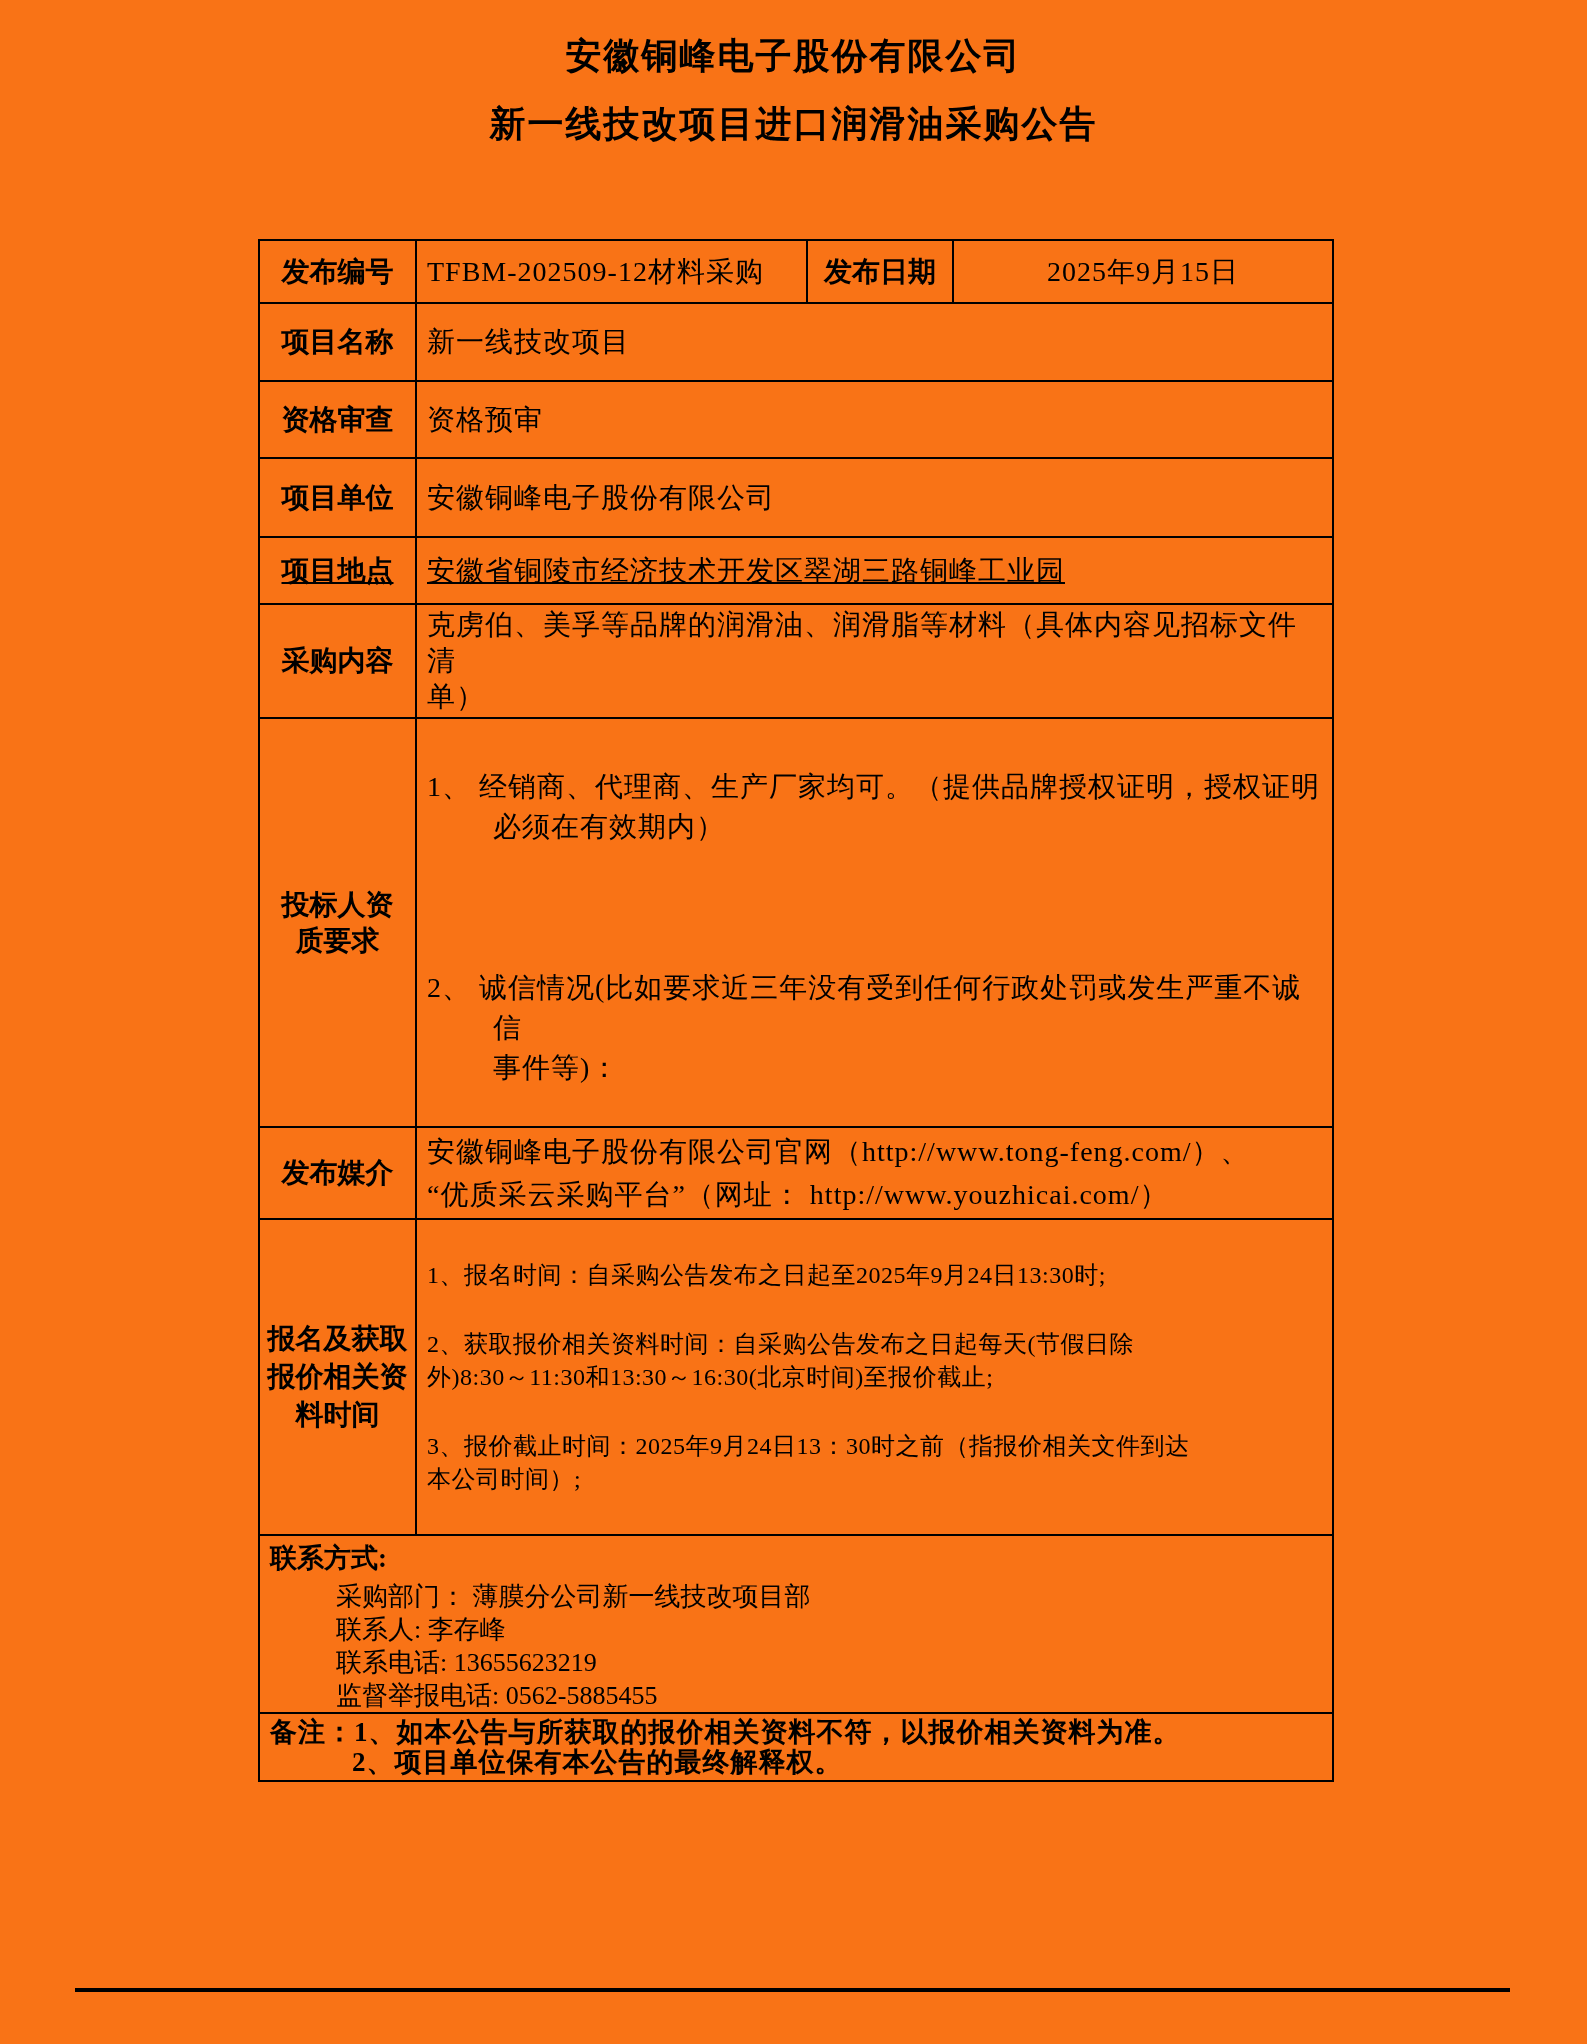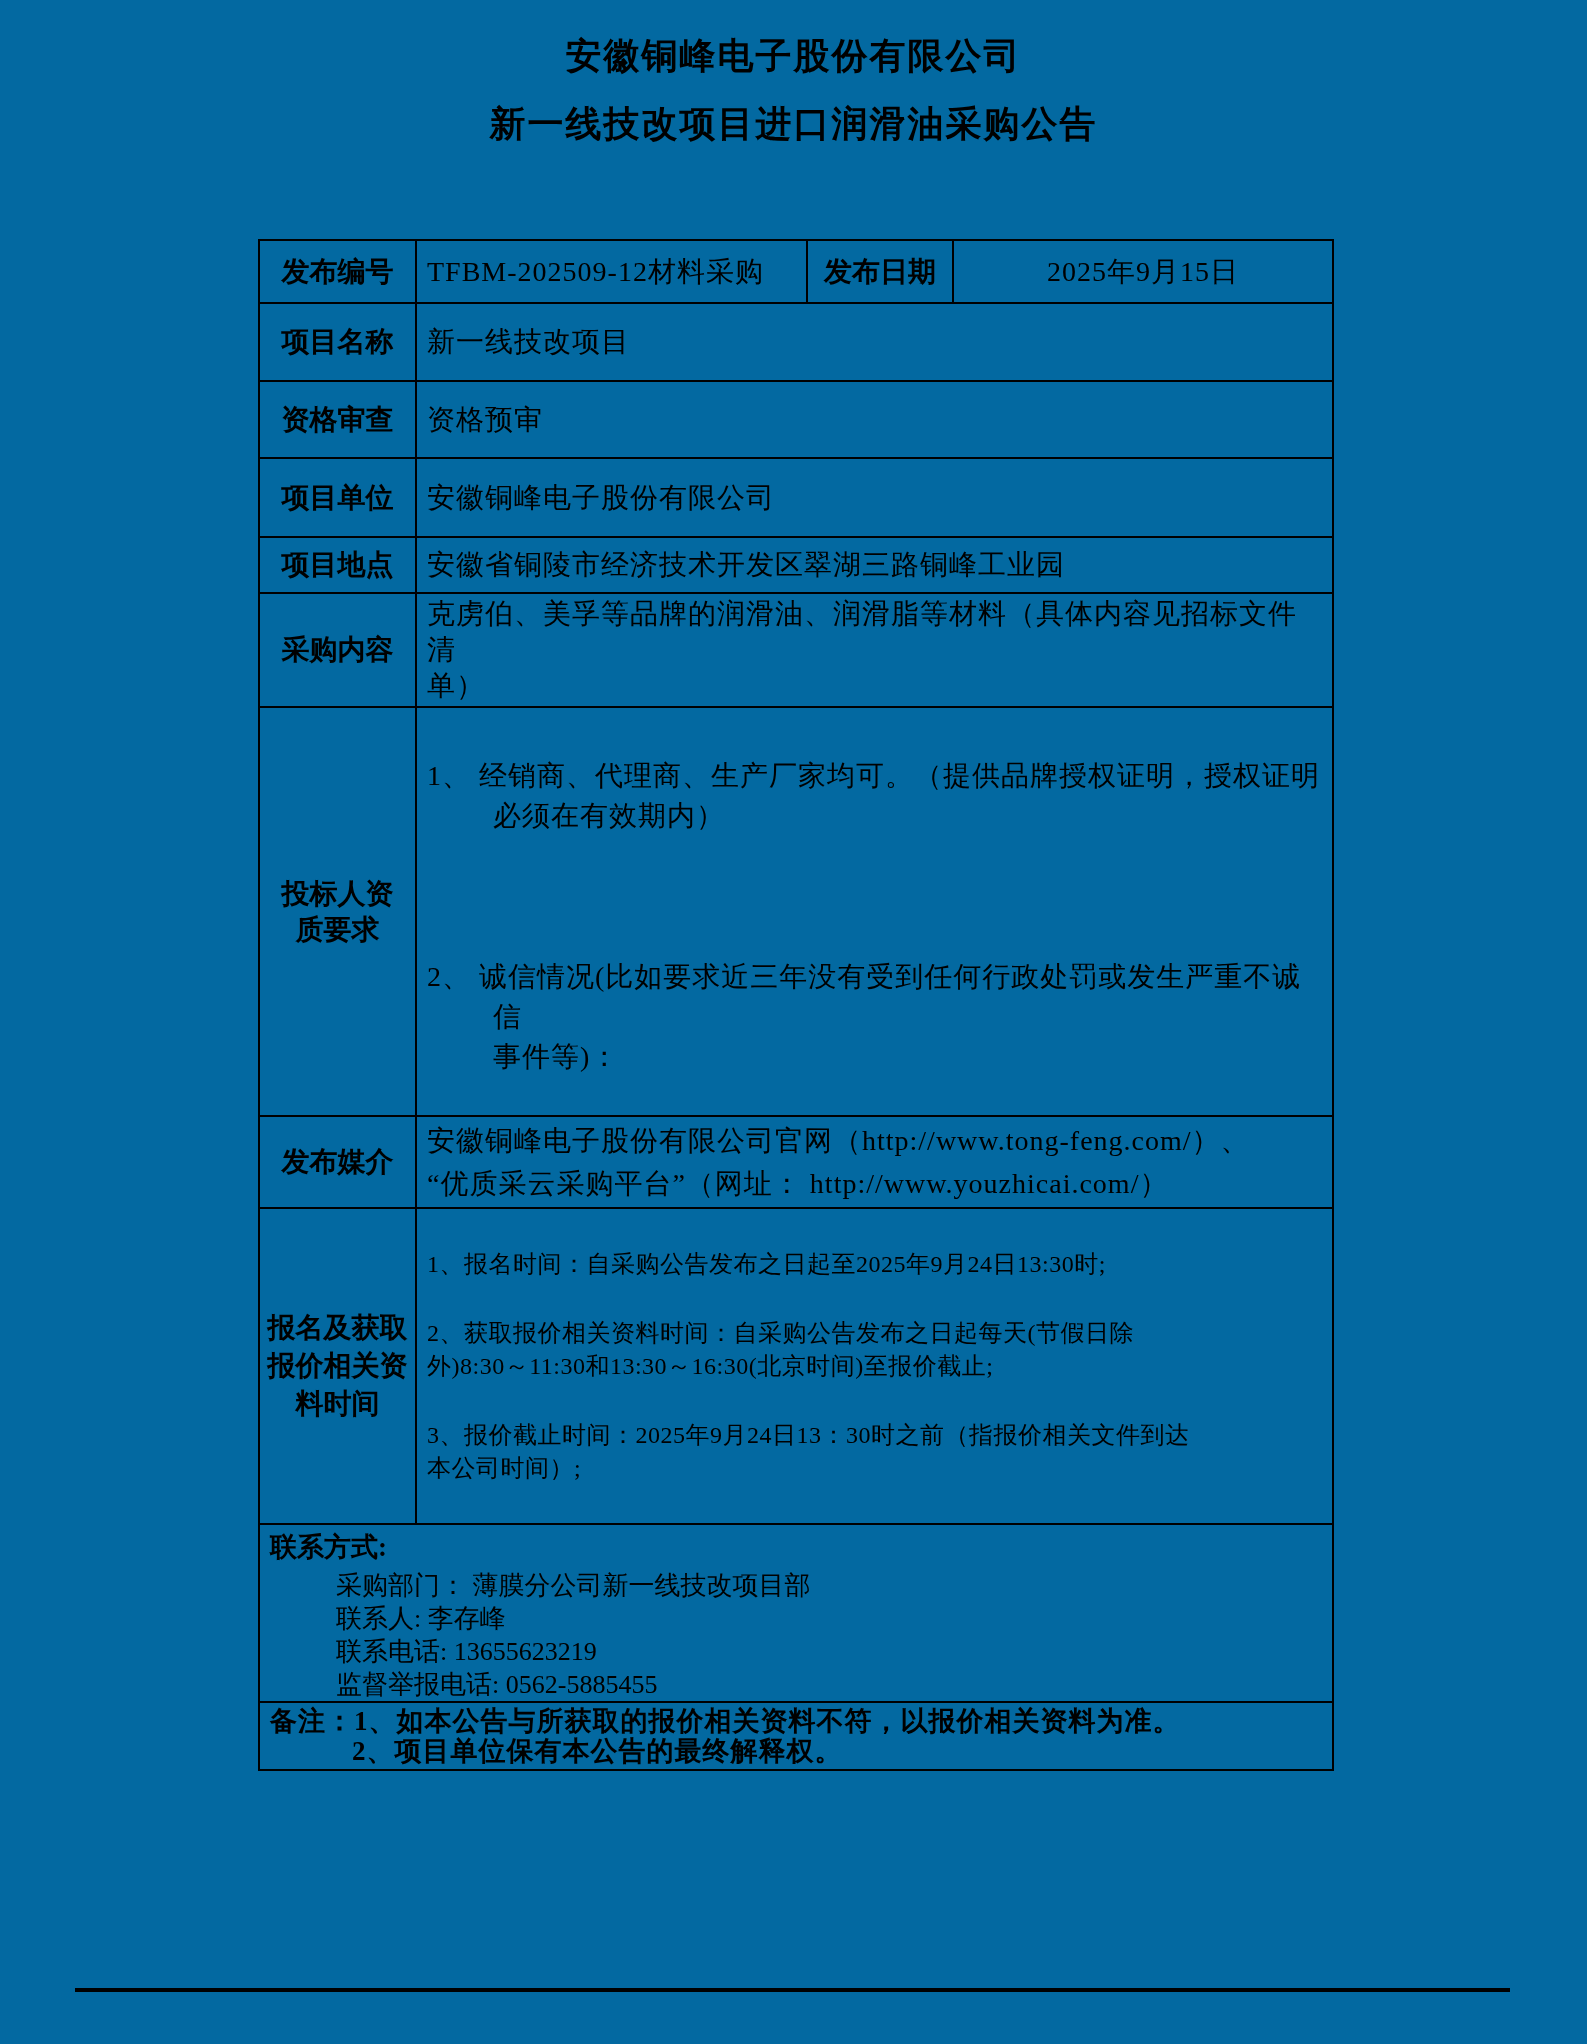--- a/index.html
+++ b/index.html
@@ -1,20 +1,20 @@
 <!DOCTYPE html>
 <html><head>
 <meta charset="utf-8">
 <style>
   html,body { margin:0; padding:0; background:#888; }
   .page {
     position:relative;
     width:1587px; height:2044px;
     margin:0 auto;
-    background:#0369a1;
+    background:#f97316;
     color:#000;
     font-family:"Liberation Serif","DejaVu Serif",serif;
     overflow:hidden;
   }
   .title, .subtitle {
     position:absolute; left:0; width:100%;
     text-align:center;
     font-weight:bold;
     font-size:36px;
     letter-spacing:2px;
@@ -55,21 +55,21 @@
     letter-spacing:1px;
     line-height:36px;
   }
   td.val.center { text-align:center; }
   td.val.top    { vertical-align:top; }
 
   tr.r1  { height:63px; }
   tr.r2  { height:78px; }
   tr.r3  { height:77px; }
   tr.r4  { height:79px; }
-  tr.r5  { height:56px; }
+  tr.r5  { height:67px;text-decoration:underline; }
   tr.r6  { height:77px; }
   tr.r7  { height:331px; }
   tr.r8  { height:90px; }
   tr.r9  { height:164px; }
   tr.r10 { height:159px; }
   tr.r11 { height:65px; }
 
   tr.r8 td.val { line-height:43px; }
 
   tr.r7 td.val { padding-top:12px;margin-top:36px; }

